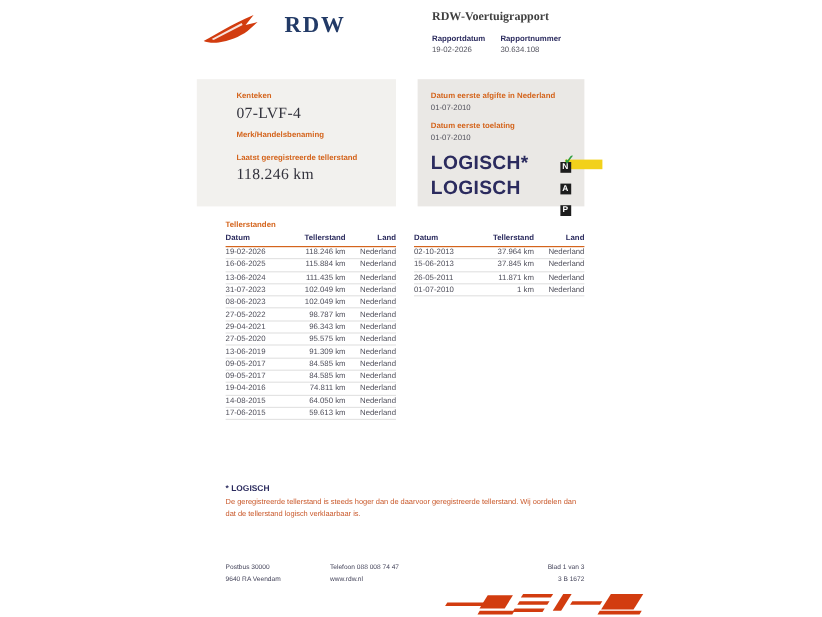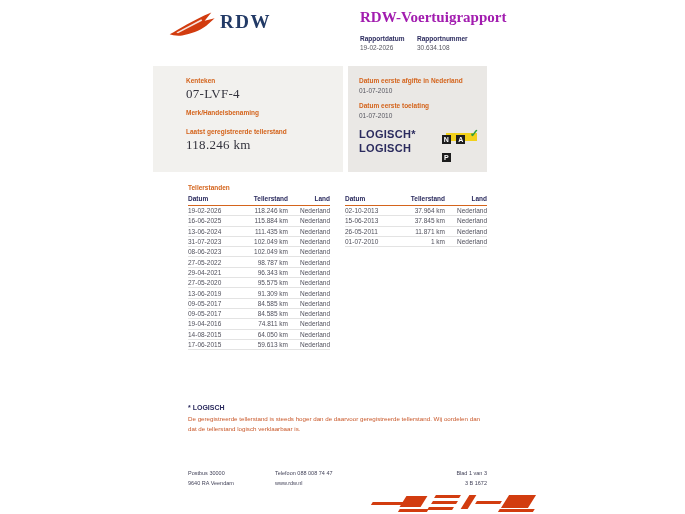--- a/index.html
+++ b/index.html
@@ -4,41 +4,41 @@
 <style>
   * { margin:0; padding:0; box-sizing:border-box; }
   html,body { width:685px; height:514px; background:#ffffff; overflow:hidden;
               font-family:"Liberation Sans", sans-serif; }
   .page { position:relative; width:685px; height:514px; background:#fff; }
 
   
   .logo-wrap { position:absolute; left:168px; top:10px; display:flex; align-items:center; }
   .logo-wing { width:50px; height:30px; }
   .logo-text { font-family:"Liberation Serif", serif; font-weight:bold; font-size:19px;
-               color:#223a66; letter-spacing:1.5px; margin-left:2px; margin-top:-6px; }
+               color:#223a66; letter-spacing:1.5px; margin-left:19px; margin-top:-6px; }
   .title-block { position:absolute; left:360px; top:9px; width:220px; }
   .report-title { font-family:"Liberation Serif", serif; font-weight:bold;
-                  font-size:15px; color:#a21caf; }
+                  font-size:10px; color:#404040; }
   .meta-row { display:flex; margin-top:9px; }
   .meta-col1 { width:57px; }
   .meta-label { font-size:6.5px; font-weight:bold; color:#2b2b5e; }
   .meta-value { font-size:6.5px; color:#55555f; margin-top:2px; }
 
   
-  .panel-left { position:absolute; left:153px; top:66px; width:190px; height:106px;
+  .panel-left { position:absolute; left:164px; top:66px; width:166px; height:106px;
                 background:#f2f1ee; padding:11px 10px 0 33px; }
   .panel-right { position:absolute; left:348px; top:66px; width:139px; height:106px;
                  background:#eae8e5; padding:11px 8px 0 11px; }
   .olabel { font-size:6.5px; font-weight:bold; color:#d4641c; }
   .big-value { font-family:"Liberation Serif", serif; font-size:13px; color:#33333d;
                margin:2px 0 7px 0; letter-spacing:0.3px; }
   .sm-value { font-size:6.5px; color:#55555f; margin:3px 0 8px 0; }
   .spacer { height:12px; }
   .oordeel-row { display:flex; align-items:flex-start; margin-top:8px; }
-  .oordeel-text { font-size:11px; font-weight:bold; color:#2b2b5e; line-height:1.3;
+  .oordeel-text { font-size:16px; font-weight:bold; color:#2b2b5e; line-height:1.3;
                   letter-spacing:0.3px; }
   .nap { position:relative; display:inline-block; margin-left:26px; margin-top:1px;
          width:42px; height:16px; }
   .nap-yellow { position:absolute; left:4px; top:5px; width:31px; height:8px;
                 background:#f2d11b; }
   .nap-letter { position:relative; display:inline-block; width:9px; height:9px;
                 background:#1d1d1d; color:#fff; font-size:7px; font-weight:bold;
                 text-align:center; line-height:9px; margin-right:1px; }
   .nap-check { position:absolute; right:0px; top:-1px; color:#2f9e3f; font-weight:bold;
                font-size:11px; }

